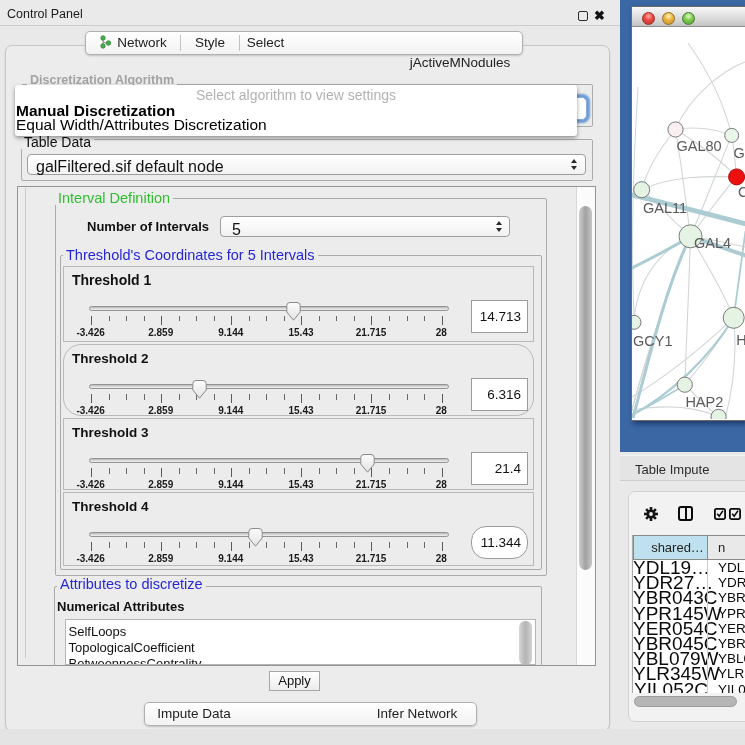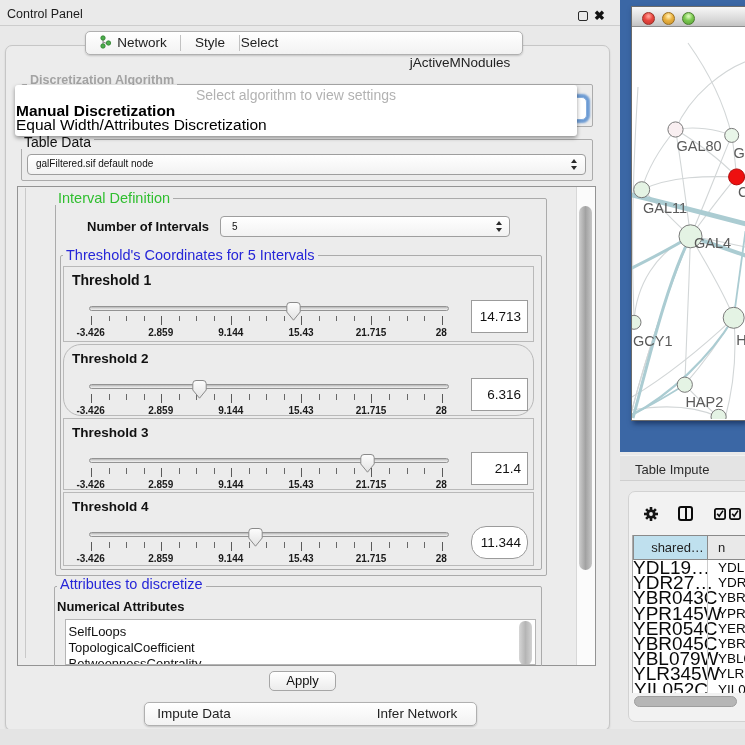--- a/index.html
+++ b/index.html
@@ -1,20 +1,20 @@
 <!DOCTYPE html>
 <html><head><meta charset="utf-8">
 <style>
 html,body{margin:0;padding:0;}
 body{width:745px;height:745px;position:relative;overflow:hidden;background:#e9e9e9;opacity:0.999;
  font-family:"Liberation Sans",sans-serif;-webkit-font-smoothing:antialiased;}
 .abs{position:absolute;}
 .b13{font-size:13px;font-weight:bold;color:#111;}
 .combo{position:absolute;background:linear-gradient(#ffffff,#f2f2f2);border:1px solid #9e9e9e;border-radius:4px;box-sizing:border-box;}
-.combo .ctext{position:absolute;left:8px;top:2.5px;font-size:10px;color:#111;}
+.combo .ctext{position:absolute;left:8px;top:2.5px;font-size:16px;color:#111;}
 .arrup{position:absolute;width:0;height:0;border-left:3px solid transparent;border-right:3px solid transparent;border-bottom:4px solid #2b2b2b;}
 .arrdn{position:absolute;width:0;height:0;border-left:3px solid transparent;border-right:3px solid transparent;border-top:4px solid #2b2b2b;}
 .group{position:absolute;border:1px solid #ababab;border-radius:2px;box-sizing:border-box;}
 .gtitle{position:absolute;font-size:14.5px;line-height:14.5px;background:#ececec;padding:0 3px;}
 .tpanel{position:absolute;border:1px solid #b9b9b9;box-sizing:border-box;background:#ececec;}
 .vbox{position:absolute;width:57px;height:33px;background:#fff;border:1px solid #9b9b9b;box-sizing:border-box;}
 .vbox span{position:absolute;right:6px;top:8px;font-size:13.5px;color:#111;}
 .track{position:absolute;left:25px;width:360px;height:5px;border:1px solid #939393;border-radius:3px;background:linear-gradient(#b5b5b5,#e0e0e0 60%,#f0f0f0);box-sizing:border-box;}
 .ticks{position:absolute;left:26.6px;width:352px;height:5.5px;background:repeating-linear-gradient(90deg,#686868 0 1px,transparent 1px 17.53px);}
 .ticks2{position:absolute;left:26.6px;width:352px;height:9px;background:repeating-linear-gradient(90deg,#5a5a5a 0 1px,transparent 1px 70.12px);}
@@ -39,21 +39,21 @@
     <svg width="13" height="14" viewBox="0 0 13 14" style="vertical-align:-2px;margin-right:5px;">
       <line x1="4" y1="3" x2="4" y2="11" stroke="#888" stroke-width="1"></line>
       <line x1="4" y1="7" x2="9" y2="9" stroke="#888" stroke-width="1"></line>
       <circle cx="4" cy="3" r="2.2" fill="#4cae4c" stroke="#2e7d2e" stroke-width=".8"></circle>
       <circle cx="4" cy="11" r="2.2" fill="#4cae4c" stroke="#2e7d2e" stroke-width=".8"></circle>
       <circle cx="9.5" cy="8" r="2.2" fill="#4cae4c" stroke="#2e7d2e" stroke-width=".8"></circle>
     </svg>Network</div>
   <div class="sep" style="left:94px;"></div>
   <div class="ti" style="left:95px;width:58px;">Style</div>
   <div class="sep" style="left:153px;"></div>
-  <div class="ti" style="left:148px;width:51px;text-align:center;">Select</div>
+  <div class="ti" style="left:154px;width:51px;text-align:center;">Select</div>
   <div class="ti" style="left:312px;width:124px;margin-top:20px;">jActiveMNodules</div>
 </div>
 
 <div class="group" style="left:21px;top:84px;width:572px;height:43px;"></div>
 <div class="abs" style="left:27px;top:73px;font-size:12.5px;font-weight:bold;color:#a3a3a3;background:#ececec;padding:0 3px;">Discretization Algorithm</div>
 <div class="abs" style="left:27px;top:97px;width:560px;height:23px;background:#fff;border:1px solid #86aede;border-radius:5px;box-shadow:0 0 2px 2.5px rgba(78,135,205,.8);box-sizing:border-box;"></div>
 
 <div class="group" style="left:21px;top:139px;width:572px;height:42px;"></div>
 <div class="abs gtitle" style="left:21px;top:135px;color:#111;font-size:14px;line-height:14px;">Table Data</div>
 <div class="combo" style="left:27px;top:154px;width:559px;height:21px;">
@@ -181,21 +181,21 @@
 <div class="group" style="left:54px;top:586px;width:488px;height:90px;"></div>
 <div class="gtitle" style="left:57px;top:576.5px;color:#2626d8;">Attributes to discretize</div>
 <div class="abs b13" style="left:57px;top:599px;">Numerical Attributes</div>
 <div class="abs" style="left:65px;top:619px;width:471px;height:46px;background:#fff;border:1px solid #b5b5b5;box-sizing:border-box;overflow:hidden;">
   <div style="position:absolute;left:2.5px;top:4px;font-size:13px;color:#111;line-height:16.1px;">SelfLoops<br>TopologicalCoefficient<br>BetweennessCentrality</div>
   <div style="position:absolute;right:3px;top:1px;width:13px;height:44px;border-radius:6px;background:linear-gradient(90deg,#d6d6d6,#b5b5b5 50%,#d2d2d2);"></div>
 </div>
 
 <div class="abs" style="left:18px;top:666px;width:577px;height:62px;background:#ececec;"></div>
 
-<div class="abs" style="left:269px;top:671px;width:67px;height:20px;background:linear-gradient(#ffffff,#ececec);border:1px solid #a6a6a6;border-radius:5px;box-sizing:border-box;text-align:center;line-height:18px;font-size:13px;color:#111;">Apply</div>
+<div class="abs" style="left:269px;top:671px;width:51px;height:20px;background:linear-gradient(#ffffff,#ececec);border:1px solid #a6a6a6;border-radius:0;box-sizing:border-box;text-align:center;line-height:18px;font-size:13px;color:#111;">Apply</div>
 
 <div class="tabsbar" style="left:144px;top:702px;width:331px;">
   <div class="ti" style="left:0;width:98px;">Impute Data</div>
   <div class="ti" style="left:213px;width:118px;">Infer Network</div>
 </div>
 
 <div class="abs" style="left:0;top:729px;width:745px;height:16px;background:#e4e4e4;"></div>
 
 <div class="abs" style="left:620px;top:0;width:125px;height:452px;background:#3b67a5;"></div>
 

